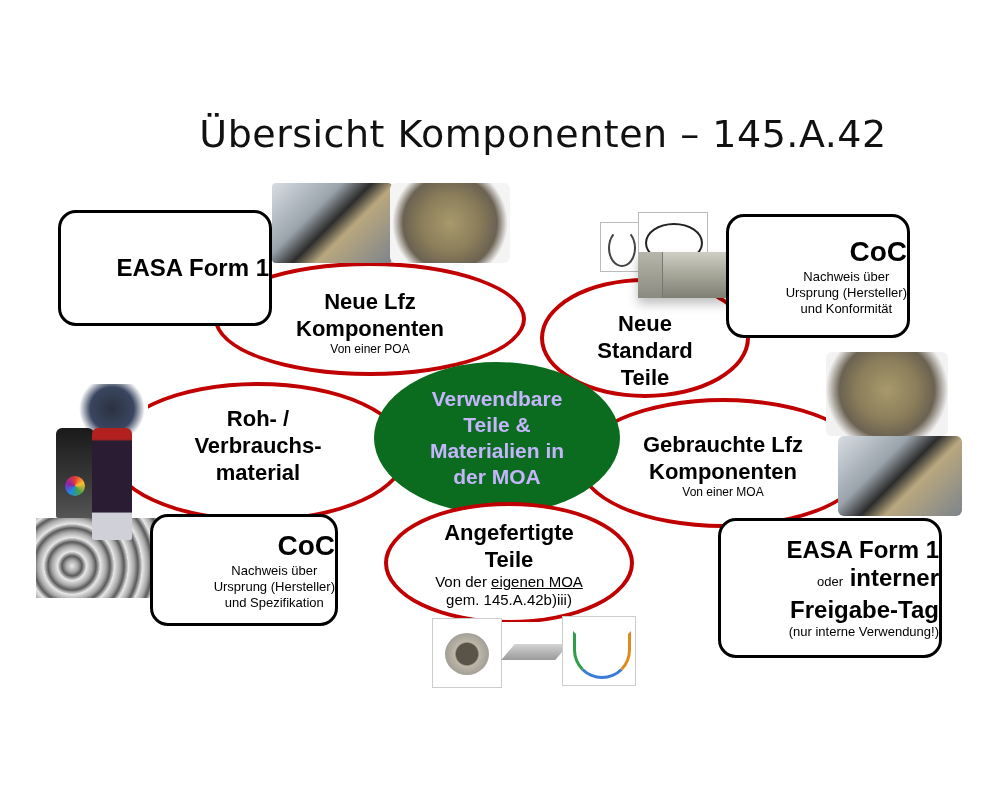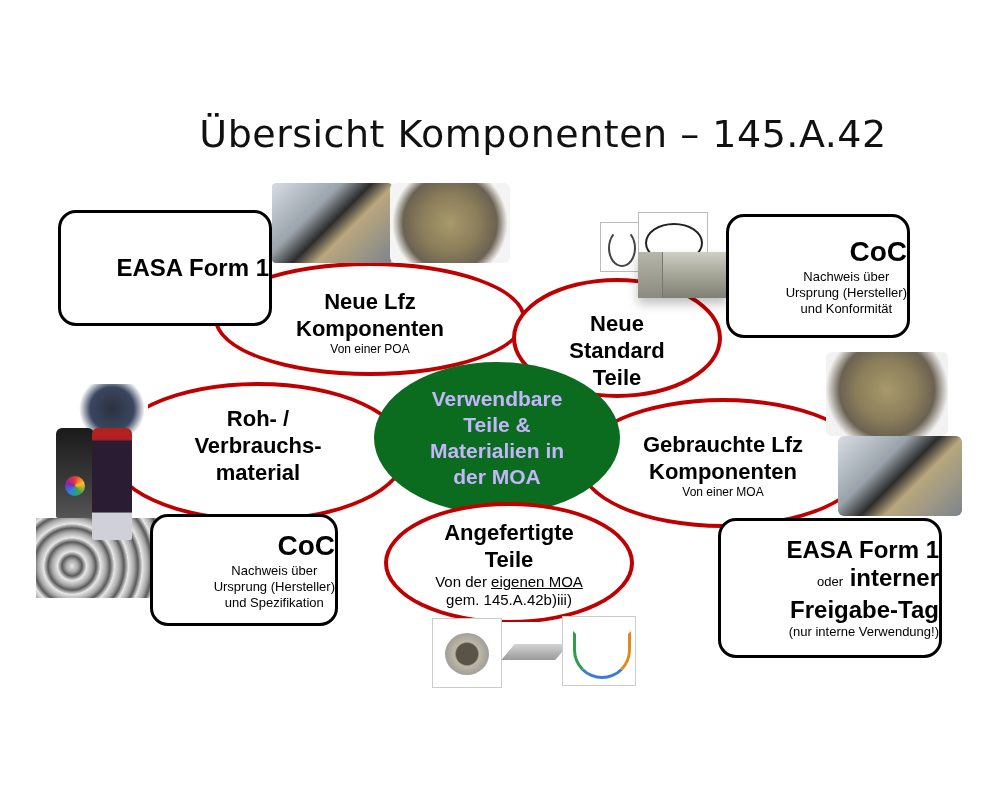--- a/index.html
+++ b/index.html
@@ -21,21 +21,21 @@
 <body>
 
 <div class="title">Übersicht Komponenten – 145.A.42</div>
 
 <div class="ellipse" style="left:214px;top:262px;width:312px;height:114px;z-index:2;">
   <span class="e-head" style="margin-top:6px;">Neue Lfz
 Komponenten</span>
   <span class="e-sub">Von einer POA</span>
 </div>
 
-<div class="ellipse" style="left:512px;top:278px;width:210px;height:120px;z-index:3;">
+<div class="ellipse" style="left:540px;top:278px;width:210px;height:120px;z-index:3;">
   <span class="e-head" style="margin-top:24px;">Neue
 Standard
 Teile</span>
 </div>
 
 <div class="ellipse" style="left:108px;top:382px;width:300px;height:140px;z-index:2;">
   <span class="e-head" style="margin-top:-14px;">Roh- /
 Verbrauchs-
 material</span>
 </div>

